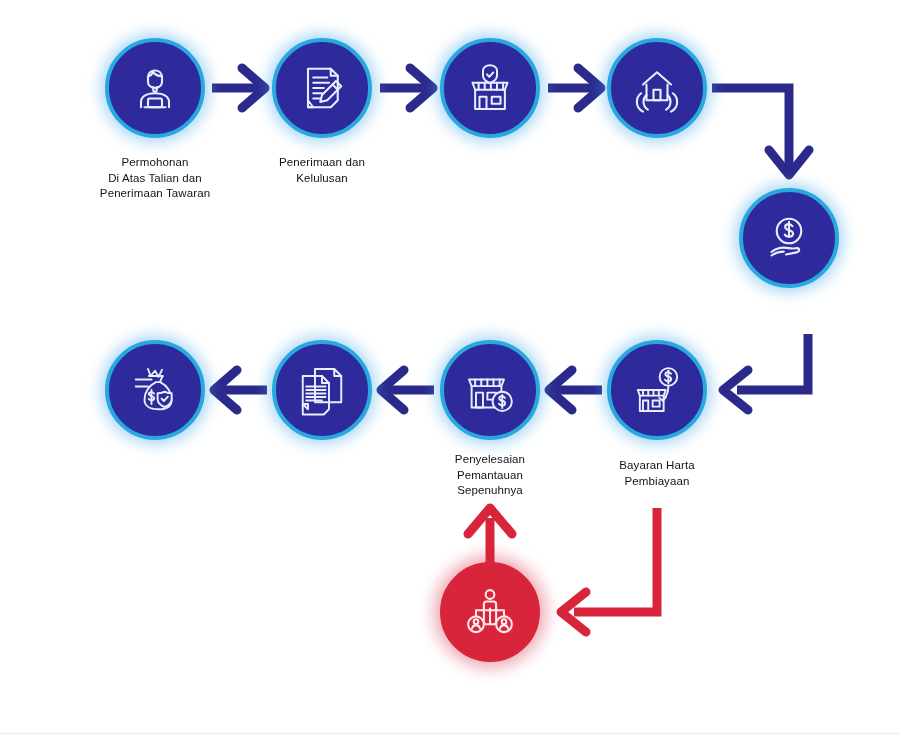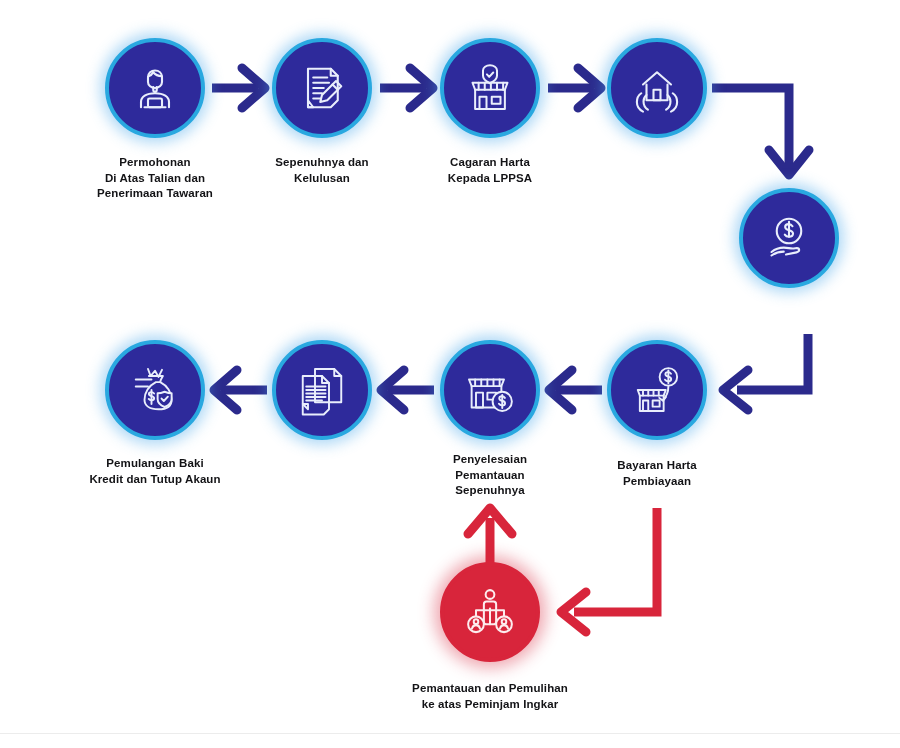--- a/index.html
+++ b/index.html
@@ -24,21 +24,21 @@
     box-shadow:0 0 14px 5px rgba(80,170,235,.45);
   }
   .node.danger .disc{
     background:#d8253b;border-color:#d8253b;
     box-shadow:0 0 16px 6px rgba(216,37,59,.40);
   }
   .node .glyph{position:relative;z-index:2;width:56px;height:56px;display:block;}
   .node .glyph svg{width:56px;height:56px;display:block;}
 
   .caption{position:absolute;transform:translateX(-50%);
-    text-align:center;color:#131316;font-weight:bold;
+    text-align:center;color:#131316;font-weight:normal;
     font-size:11.5px;line-height:1.35;letter-spacing:.1px;white-space:pre-line;}
   .caption.red{color:#131316;}
   .footer-rule{position:absolute;left:0;right:0;bottom:14px;height:1px;background:#ececec;}
 </style>
 </head>
 <body>
 
 <div id="stage">
 
   <svg id="wires" viewBox="0 0 900 748">
@@ -244,28 +244,22 @@
         <circle cx="48" cy="46" r="9"></circle>
         <circle cx="48" cy="43" r="2.6"></circle>
         <path d="M43.4 51c.6-2.6 2.4-4 4.6-4s4 1.4 4.6 4"></path>
       </svg>
     </span>
   </div>
 
   <div class="caption" style="left:155px;top:155px;width:190px">Permohonan
 Di Atas Talian dan
 Penerimaan Tawaran</div>
-  <div class="caption" style="left:322px;top:155px;width:170px">Sepenuhnya dan
+  <div class="caption" style="left:322px;top:155px;width:170px">Penerimaan dan
 Kelulusan</div>
-  <div class="caption" style="left:490px;top:155px;width:170px">Cagaran Harta
-Kepada LPPSA</div>
   <div class="caption" style="left:657px;top:458px;width:170px">Bayaran Harta
 Pembiayaan</div>
   <div class="caption" style="left:490px;top:452px;width:160px">Penyelesaian
 Pemantauan
 Sepenuhnya</div>
-  <div class="caption" style="left:155px;top:456px;width:215px">Pemulangan Baki
-Kredit dan Tutup Akaun</div>
-  <div class="caption red" style="left:490px;top:681px;width:260px">Pemantauan dan Pemulihan
-ke atas Peminjam Ingkar</div>
 
   <div class="footer-rule"></div>
 </div>
 
 </body></html>

